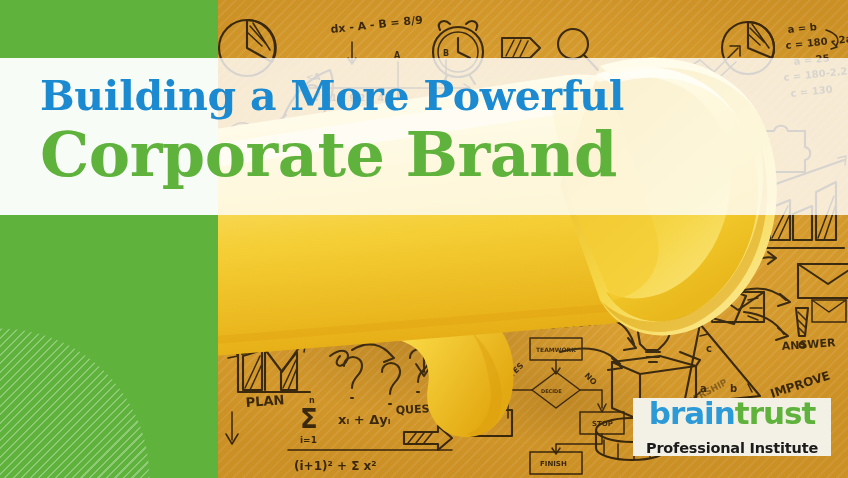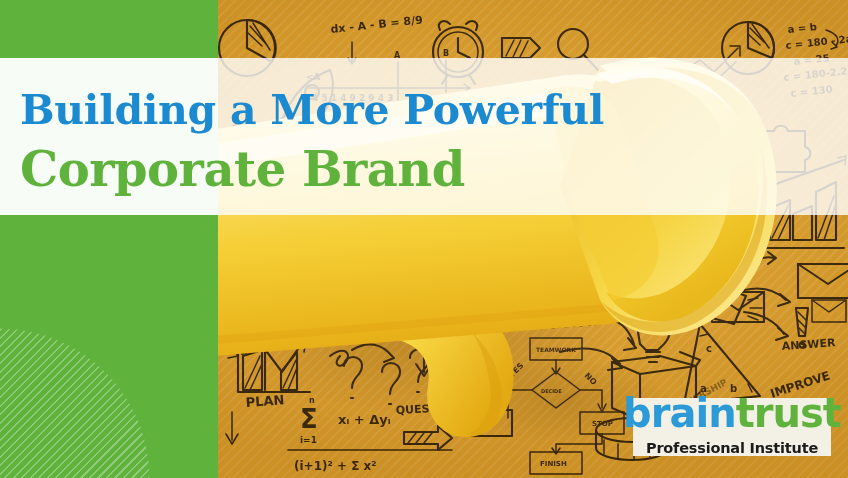--- a/index.html
+++ b/index.html
@@ -48,43 +48,43 @@
   
   .band{
     position:absolute;left:0;top:58px;width:848px;height:157px;
     background:rgba(255,255,255,.80);
   }
   .band-green{
     position:absolute;left:0;top:58px;width:218px;height:157px;
     background:rgba(255,255,255,.76);
   }
   .title-wrap{
-    position:absolute;left:0;top:72px;width:776px;height:157px;
-    padding-left:20px;box-sizing:border-box;
+    position:absolute;left:0;top:58px;width:776px;height:157px;
+    padding-left:40px;box-sizing:border-box;
   }
   .title-line1{
     font-family:"DejaVu Serif","Liberation Serif",serif;
     font-weight:700;font-size:41px;line-height:52px;
     color:#1B8AD0;letter-spacing:-0.3px;margin-top:12px;white-space:nowrap;
   }
   .title-line2{
     font-family:"DejaVu Serif","Liberation Serif",serif;
-    font-weight:700;font-size:48px;line-height:66px;
+    font-weight:700;font-size:62px;line-height:66px;
     color:#5FB33C;letter-spacing:-0.5px;white-space:nowrap;
   }
 
   
   .logo-box{
     position:absolute;left:633px;top:398px;width:198px;height:58px;
     background:#F3F0E6;display:flex;flex-direction:column;
     align-items:center;justify-content:center;
   }
   .logo-word{
     font-family:"DejaVu Sans","Liberation Sans",sans-serif;
-    font-weight:700;font-size:40px;line-height:32px;letter-spacing:-1px;
+    font-weight:700;font-size:31px;line-height:32px;letter-spacing:-1px;
   }
   .logo-brain{color:#2C9AD6;}
   .logo-trust{color:#5FB33C;}
   .logo-sub{
     font-family:"DejaVu Sans","Liberation Sans",sans-serif;
     font-weight:700;font-size:14.5px;line-height:17px;color:#1b1b1b;
     letter-spacing:-0.2px;margin-top:11px;
   }
 </style>
 </head>

